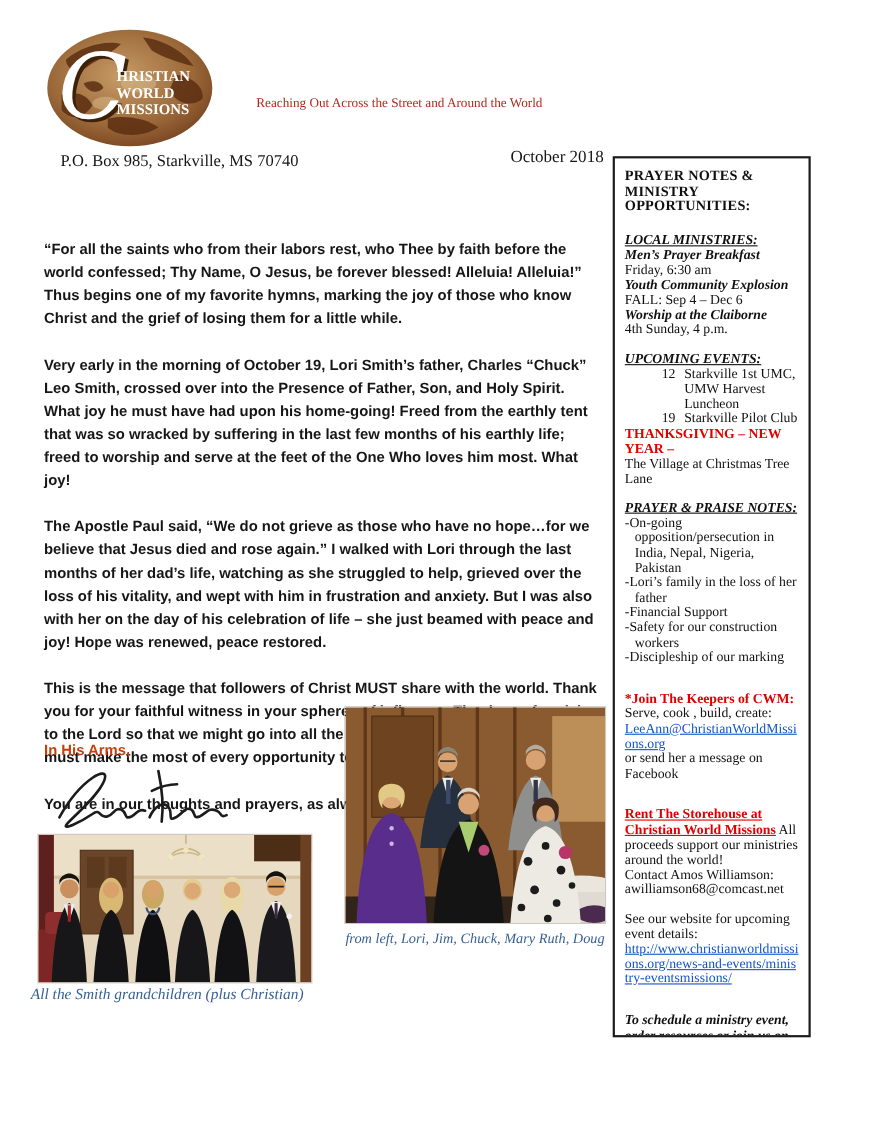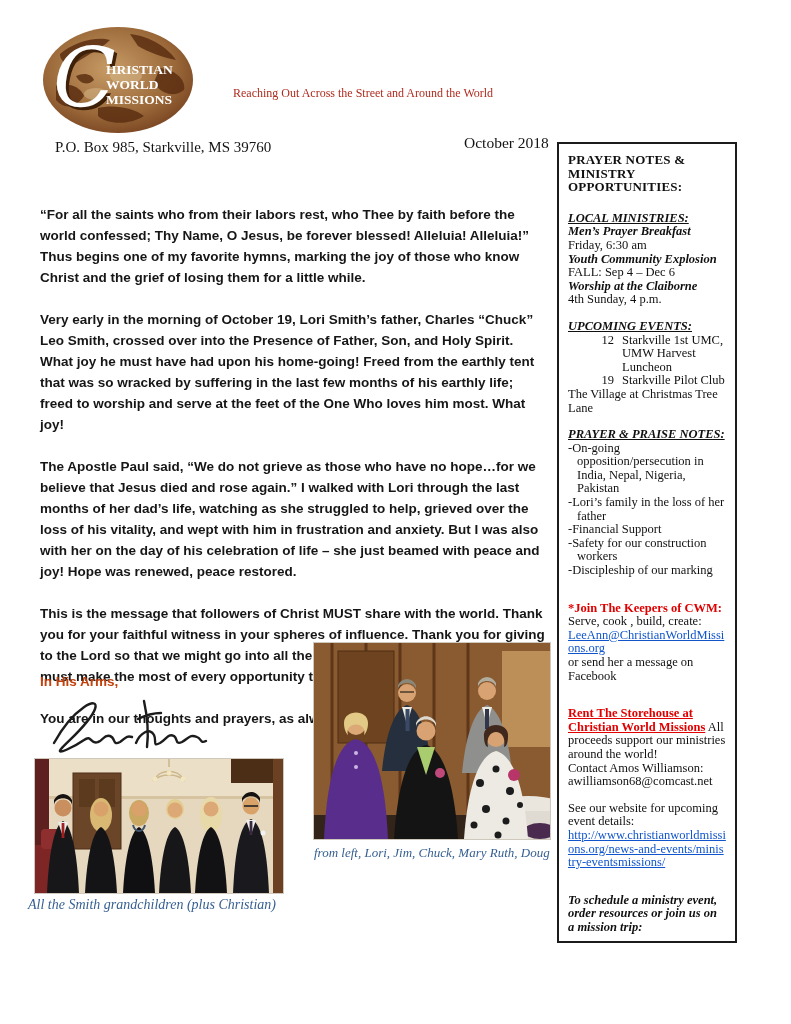--- a/index.html
+++ b/index.html
@@ -10,21 +10,21 @@
   .logo{position:absolute;left:40px;top:24px;width:156px;height:112px;}
   .tagline{position:absolute;left:233px;top:86px;font-size:12px;color:#B02B1E;
            font-family:"Liberation Serif",serif;}
   .address{position:absolute;left:55px;top:139px;font-size:15px;color:#141414;}
   .date{position:absolute;left:464px;top:134px;font-size:15.5px;color:#141414;}
 
   
   .body-text{position:absolute;left:40px;top:204px;width:506px;
              font-family:"Liberation Sans",sans-serif;font-weight:700;
              font-size:13.5px;line-height:21px;color:#161616;}
-  .body-text p{margin:0 0 21px 0;}
+  .body-text p{margin:12px 0 21px 0;}
 
   .closing{position:absolute;left:40px;top:648px;width:280px;
            font-family:"Liberation Sans",sans-serif;font-weight:700;
            font-size:13.5px;color:#c2410c;margin-top:26px;}
   .sig{margin:6px 0 0 8px;}
   .sender{margin-top:2px;font-size:14px;}
 
   .sr-only{position:absolute;width:1px;height:1px;overflow:hidden;clip:rect(0 0 0 0);white-space:nowrap;}
 
   
@@ -88,21 +88,21 @@
     <text x="16" y="86" font-family="DejaVu Serif, serif" font-style="italic" font-size="82" fill="#3F2008">C</text>
     <text x="13" y="83" font-family="DejaVu Serif, serif" font-style="italic" font-size="82" fill="#FFFFFF">C</text>
     <g font-family="Liberation Serif, serif" font-weight="bold" font-size="13.5" fill="#FFFFFF">
       <text x="66" y="50">HRISTIAN</text>
       <text x="66" y="65">WORLD</text>
       <text x="66" y="80">MISSIONS</text>
     </g>
   </svg>
 
   <div class="tagline">Reaching Out Across the Street and Around the World</div>
-  <div class="address">P.O. Box 985, Starkville, MS  39760</div>
+  <div class="address">P.O. Box 985, Starkville, MS  70740</div>
   <div class="date">October 2018</div>
 
   <div class="body-text">
     <p>“For all the saints who from their labors rest, who Thee by faith before the world confessed; Thy Name, O Jesus, be forever blessed!  Alleluia!  Alleluia!” Thus begins one of my favorite hymns, marking the joy of those who know Christ and the grief of losing them for a little while.</p>
     <p>Very early in the morning of October 19, Lori Smith’s father, Charles “Chuck” Leo Smith, crossed over into the Presence of Father, Son, and Holy Spirit. What joy he must have had upon his home-going! Freed from the earthly tent that was so wracked by suffering in the last few months of his earthly life; freed to worship and serve at the feet of the One Who loves him most. What joy!</p>
     <p>The Apostle Paul said, “We do not grieve as those who have no hope…for we believe that Jesus died and rose again.” I walked with Lori through the last months of her dad’s life, watching as she struggled to help, grieved over the loss of his vitality, and wept with him in frustration and anxiety. But I was also with her on the day of his celebration of life – she just beamed with peace and joy!  Hope was renewed, peace restored.</p>
     <p>This is the message that followers of Christ MUST share with the world.  Thank you for your faithful witness in your spheres of influence.  Thank you for giving to the Lord so that we might go into all the world.  In such a time as this, we must make the most of every opportunity to share Jesus.</p>
     <p>You are in our thoughts and prayers, as always.  Please remember us…</p>
   </div>
 
@@ -251,20 +251,21 @@
       <div class="ev-row">
         <span class="ev-month"></span>
         <span class="ev-day">12</span>
         <span class="ev-desc">Starkville 1st UMC, UMW Harvest Luncheon</span>
       </div>
       <div class="ev-row">
         <span class="ev-month"></span>
         <span class="ev-day">19</span>
         <span class="ev-desc">Starkville Pilot Club</span>
       </div>
+      <div class="sb-red">THANKSGIVING – NEW YEAR –</div>
       <div>The Village at Christmas Tree Lane</div>
     </div>
 
     <div class="sb-section">
       <div class="sb-head">PRAYER &amp; PRAISE NOTES:</div>
       <div class="pr-item">-On-going opposition/persecution in India, Nepal, Nigeria, Pakistan</div>
       <div class="pr-item">-Lori’s family in the loss of her father</div>
       <div class="pr-item">-Financial Support</div>
       <div class="pr-item">-Safety for our construction workers</div>
       <div class="pr-item">-Discipleship of our marking</div>

